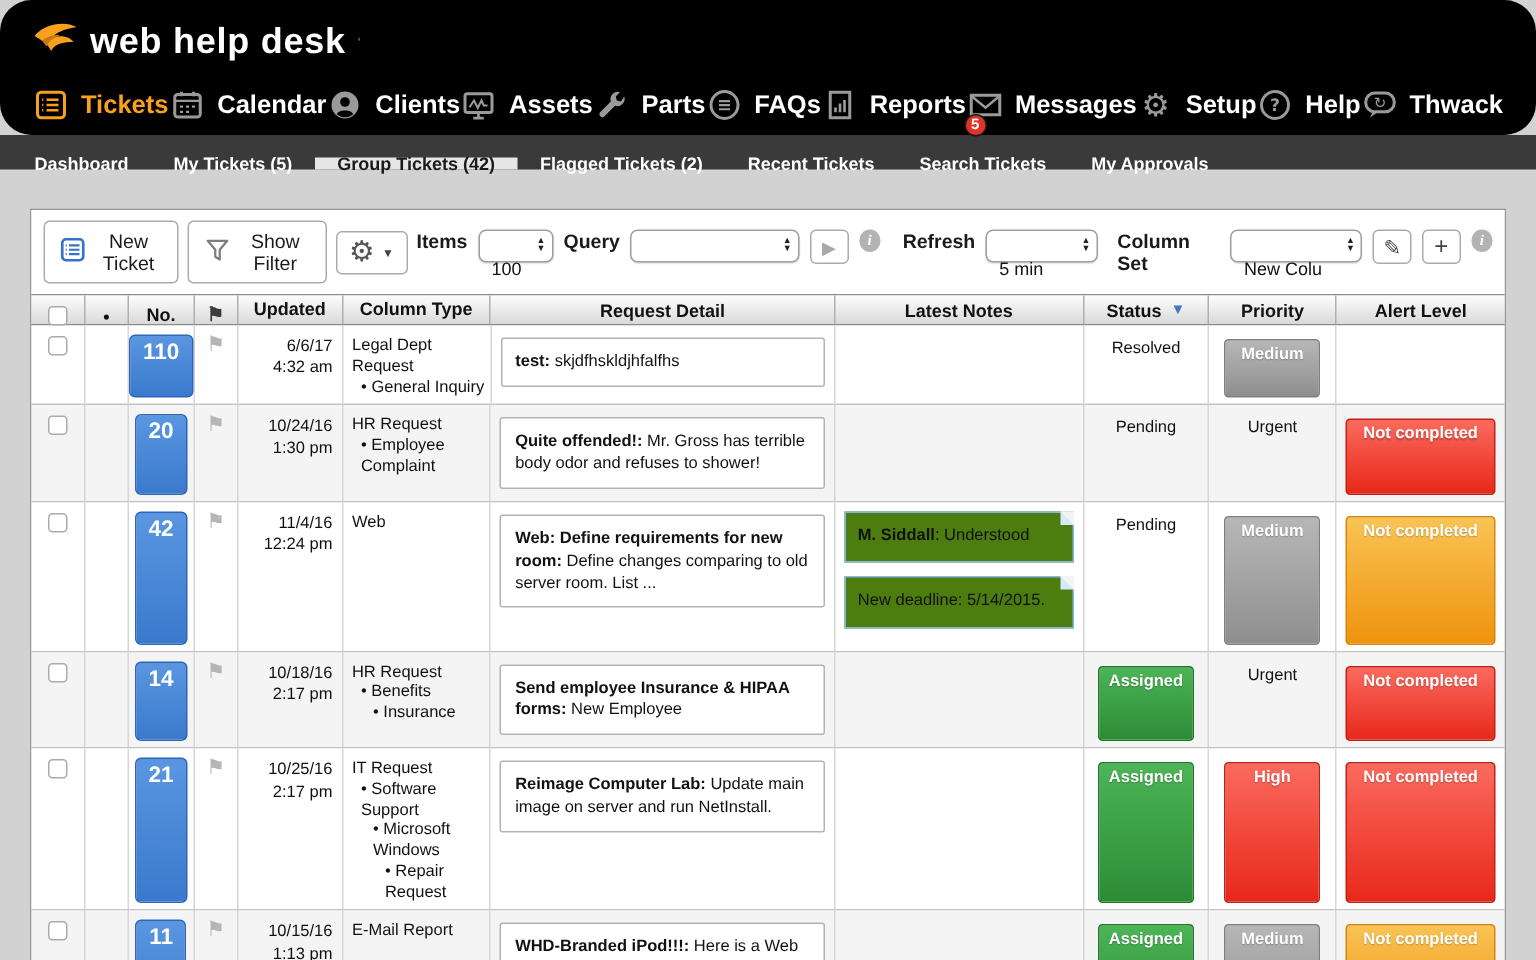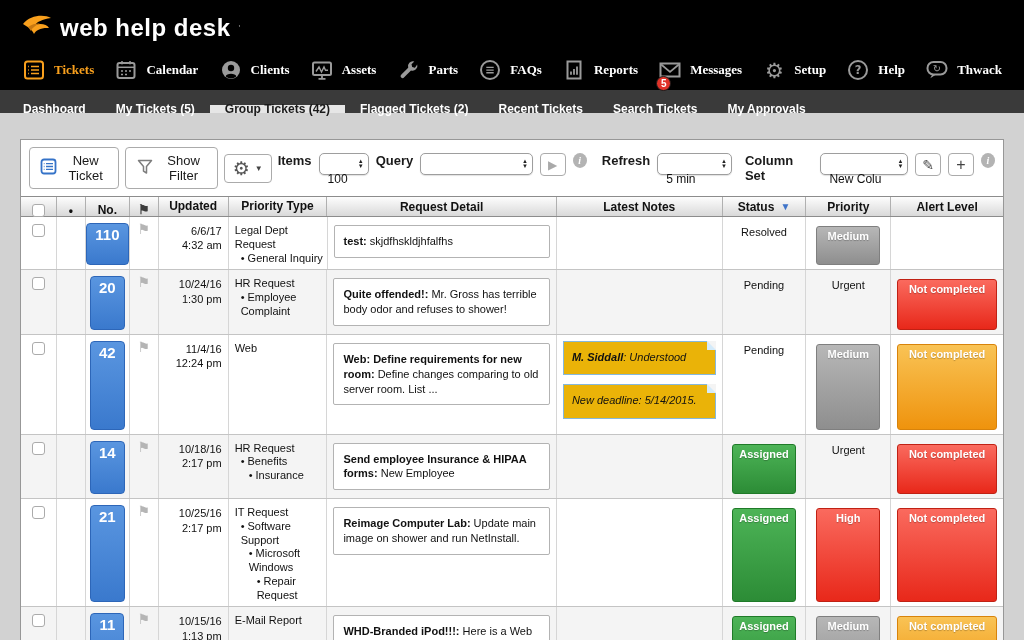--- a/index.html
+++ b/index.html
@@ -1,26 +1,26 @@
 <!DOCTYPE html>
 <html><head>
 <meta charset="utf-8">
 <style>
   * { box-sizing: border-box; margin: 0; padding: 0; }
   html,body { width:1024px; height:640px; overflow:hidden;
     font-family:"Liberation Sans", sans-serif; background:#d2d2d2; }
 
   
-  .topbar { background:#000; padding:10px 22px 0 22px; height:90px; }
+  .topbar { background:#000; padding:10px 22px 0 22px; height:90px;border-radius:21px; }
   .logo-row { display:flex; align-items:center; gap:8px; height:36px; }
   .logo-text { color:#fff; font-size:24px; font-weight:bold; letter-spacing:.5px; }
   .logo-tm { color:#888; font-size:9px; vertical-align:top; }
   .main-nav { display:flex; align-items:center; justify-content:space-between; height:44px; margin-top:2px; }
   .nav-item { display:flex; align-items:center; gap:8px; cursor:pointer; }
-  .nav-label { color:#fff; font-size:13px; font-weight:bold;font-family:Liberation Serif, serif; }
+  .nav-label { color:#fff; font-size:17px; font-weight:bold; }
   .nav-item.active .nav-label { color:#f9a01d; }
   .nav-icon { display:flex; align-items:center; justify-content:center; width:24px; height:24px; position:relative; }
   .gear-glyph { font-size:21px; color:#9a9a9a; line-height:1; }
   .nav-badge { position:absolute; left:-2px; bottom:-9px; background:#e03228; color:#fff;
     font-size:10px; font-weight:bold; width:15px; height:15px; border-radius:50%;
     display:flex; align-items:center; justify-content:center; border:1px solid #1a1a1a; }
 
   
   .subnav { background:#3a3a3a; height:23px; display:flex; align-items:stretch; padding-left:8px; }
   .subnav-item { color:#fff; font-size:12px; font-weight:bold; padding:0 15px;
@@ -95,22 +95,22 @@
 
   .rt-line { padding-left:0; }
   .rt-line.l1 { padding-left:6px; }
   .rt-line.l2 { padding-left:14px; }
   .rt-line.l3 { padding-left:22px; }
 
   .detail-box { margin:8px 6px; border:1px solid #b3b3b3; background:#fff; border-radius:2px;
     padding:8px 9px; font-size:11px; line-height:1.35; cursor:pointer; }
   .detail-box b { font-weight:bold; }
 
-  .note { position:relative; background:#eab308; border:1px solid #85b8dc; padding:8px 9px 10px 8px;
-    font-size:11px; line-height:1.3; margin-bottom:9px;font-style:italic; }
+  .note { position:relative; background:#4d7c0f; border:1px solid #85b8dc; padding:8px 9px 10px 8px;
+    font-size:11px; line-height:1.3; margin-bottom:9px; }
   .note::after { content:""; position:absolute; top:-1px; right:-1px; width:0; height:0;
     border-style:solid; border-width:0 9px 9px 0; border-color:#f4f4f4 #f4f4f4 #d4ebfa #d4ebfa; }
   .note b { font-weight:bold; }
 
   .plain-txt { font-size:11px; color:#111; }
   .badge { display:inline-block; font-size:11px; font-weight:bold; color:#fff; text-align:center;
     border-radius:3px; padding:3px 0; min-width:64px; text-shadow:0 1px 1px rgba(0,0,0,.25); cursor:default; }
   .badge-green { background:linear-gradient(#4db457,#2c8c36); border:1px solid #1f7a28; }
   .badge-red { background:linear-gradient(#fa6a5e,#e8281a); border:1px solid #c9received2114; border:1px solid #c02114; }
   .badge-orange { background:linear-gradient(#f9c355,#ef930d); border:1px solid #d8830b; }
@@ -313,21 +313,21 @@
       <div class="thead">
         <div class="th col-check">
             <span class="checkbox"></span>
           </div>
         <div class="th col-dot hdr-dot">•</div>
         <div class="th col-no">No.</div>
         <div class="th col-flag">
             <span class="flag-glyph">⚑</span>
           </div>
         <div class="th col-updated" style="justify-content:center;padding:0">Updated</div>
-        <div class="th col-type" style="justify-content:center;padding:0">Priority Type</div>
+        <div class="th col-type" style="justify-content:center;padding:0">Column Type</div>
         <div class="th col-detail" style="justify-content:center">Request Detail</div>
         <div class="th col-notes" style="justify-content:center">Latest Notes</div>
         <div class="th col-status" style="padding-top:0">
           <span>Status</span>
           <span class="sort-arrow">▼</span>
         </div>
         <div class="th col-priority" style="padding-top:0">Priority</div>
         <div class="th col-alert" style="padding-top:0">Alert Level</div>
       </div>
       <div id="rows">
@@ -483,21 +483,21 @@
               <div>10/25/16</div>
               <div>2:17 pm</div>
             </div>
     <div class="td col-type">
               <div class="rt-line l0">IT Request</div>
               <div class="rt-line l1">• Software Support</div>
               <div class="rt-line l2">• Microsoft Windows</div>
               <div class="rt-line l3">• Repair Request</div>
             </div>
     <div class="td col-detail" style="padding:0">
-      <div class="detail-box"><b>Reimage Computer Lab:</b><span> Update main image on shower and run NetInstall.</span></div>
+      <div class="detail-box"><b>Reimage Computer Lab:</b><span> Update main image on server and run NetInstall.</span></div>
     </div>
     <div class="td col-notes"></div>
     <div class="td col-status">
               <span class="badge badge-green">Assigned</span>
             </div>
     <div class="td col-priority">
               <span class="badge badge-red">High</span>
             </div>
     <div class="td col-alert">
               <span class="badge badge-red badge-wide">Not completed</span>

